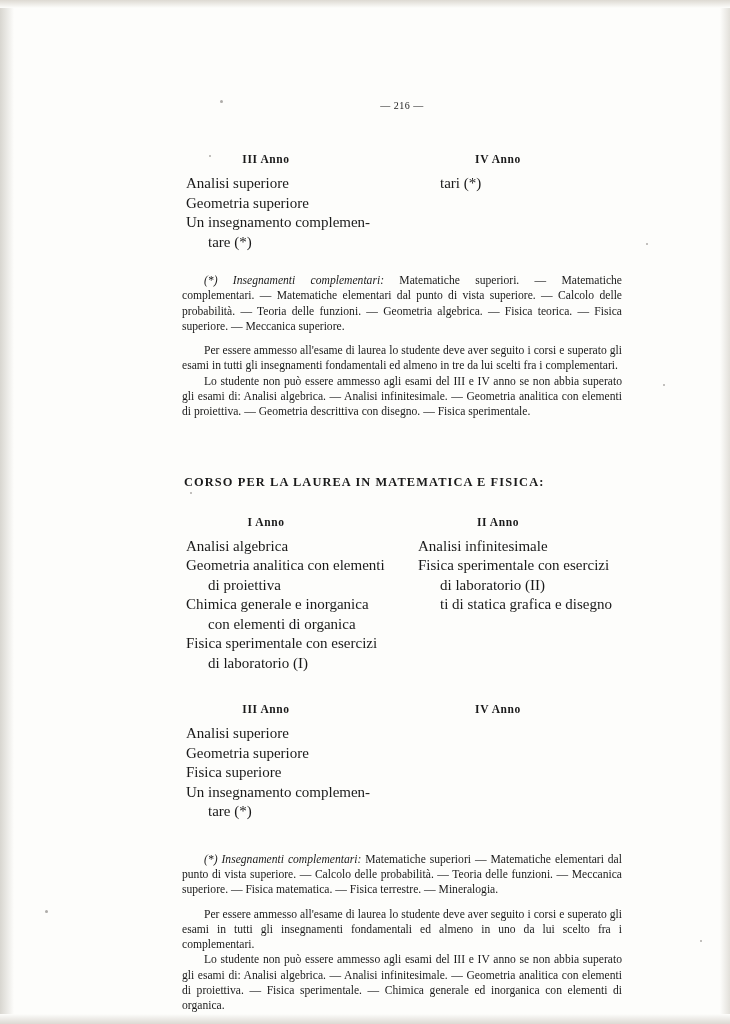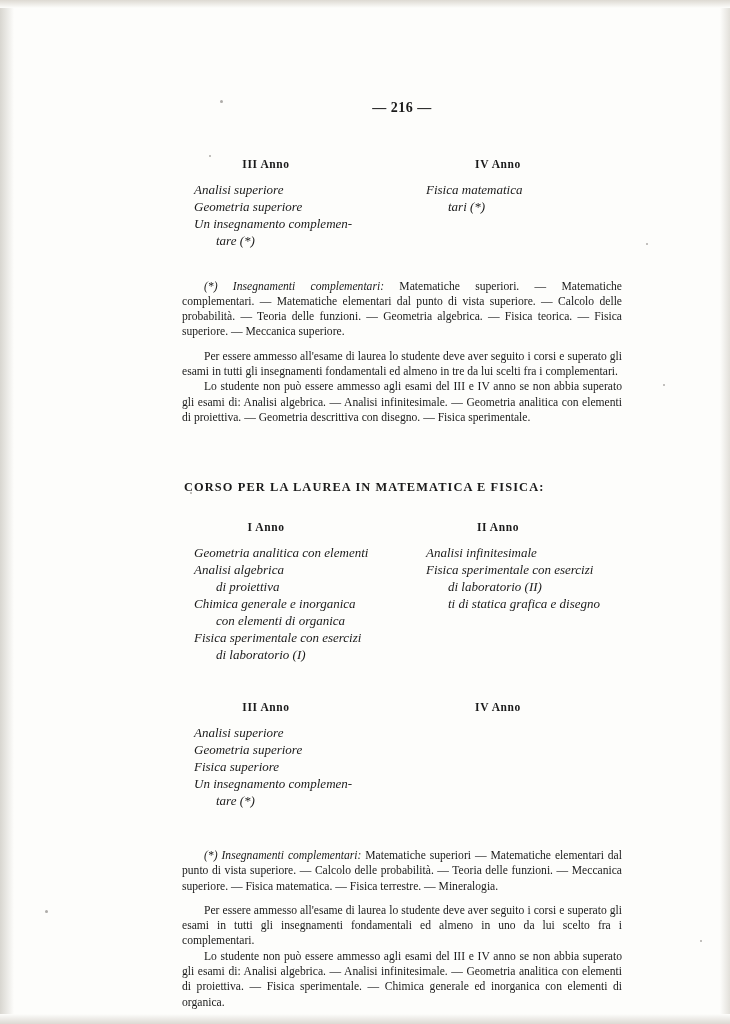--- a/index.html
+++ b/index.html
@@ -46,22 +46,22 @@
     background: linear-gradient(to top, #dcd9d3, #fdfdfb);
   }
   .content {
     position: absolute;
     left: 182px;
     top: 100px;
     width: 440px;
   }
   .folio {
     text-align: center;
-    font-size: 14px;
-    font-weight: bold;
+    font-size: 10px;
+    font-weight: normal;
     letter-spacing: 0.5px;
     margin: 0 0 42px 0;
     font-family: "Liberation Serif", serif;
   }
   .year-grid {
     display: flex;
     width: 100%;
   }
   .col {
     width: 50%;
@@ -78,25 +78,24 @@
     margin-bottom: 9px;
   }
   .year-head.left-head {
     padding-right: 52px;
   }
   .year-head.right-head {
     padding-right: 40px;
   }
   ul.courses {
     list-style: none;
-    margin: 12px;
+    margin: 4px;
     padding: 0;
-    font-size: 13px;
+    font-size: 15px;
     line-height: 1.30;
-    font-style: italic;
   }
   ul.courses li {
     margin: 0;
     padding: 0;
     text-indent: 0;
   }
   ul.courses li .cont {
     display: block;
     padding-left: 22px;
   }
@@ -159,21 +158,20 @@
           <li><span>Geometria superiore</span></li>
           <li><span>Un insegnamento complemen-</span></li>
           <li>
               <span class="cont">tare (*)</span>
             </li>
         </ul>
       </div>
       <div class="col right">
         <div class="year-head right-head">IV Anno</div>
         <ul class="courses">
-          <li><span>Fisica matematica</span></li>
           <li>
               <span class="cont">tari (*)</span>
             </li>
         </ul>
       </div>
     </div>
 
     <div class="gap-md"></div>
 
     <p class="para indent"><span class="note-label">(*) Insegnamenti complementari:</span><span> Matematiche superiori. — Matematiche complementari. — Matematiche elementari dal punto di vista superiore. — Calcolo delle probabilità. — Teoria delle funzioni. — Geometria algebrica. — Fisica teorica. — Fisica superiore. — Meccanica superiore.</span></p>
@@ -186,22 +184,22 @@
 
     <div class="gap-xl"></div>
     <div class="gap-sm"></div>
 
     <div class="section-title">CORSO PER LA LAUREA IN MATEMATICA E FISICA:</div>
 
     <div class="year-grid">
       <div class="col">
         <div class="year-head left-head">I Anno</div>
         <ul class="courses">
+          <li><span>Analisi algebrica</span></li>
           <li><span>Geometria analitica con elementi</span></li>
-          <li><span>Analisi algebrica</span></li>
           <li>
               <span class="cont">di proiettiva</span>
             </li>
           <li><span>Chimica generale e inorganica</span></li>
           <li>
               <span class="cont">con elementi di organica</span>
             </li>
           <li><span>Fisica sperimentale con esercizi</span></li>
           <li>
               <span class="cont">di laboratorio (I)</span>

